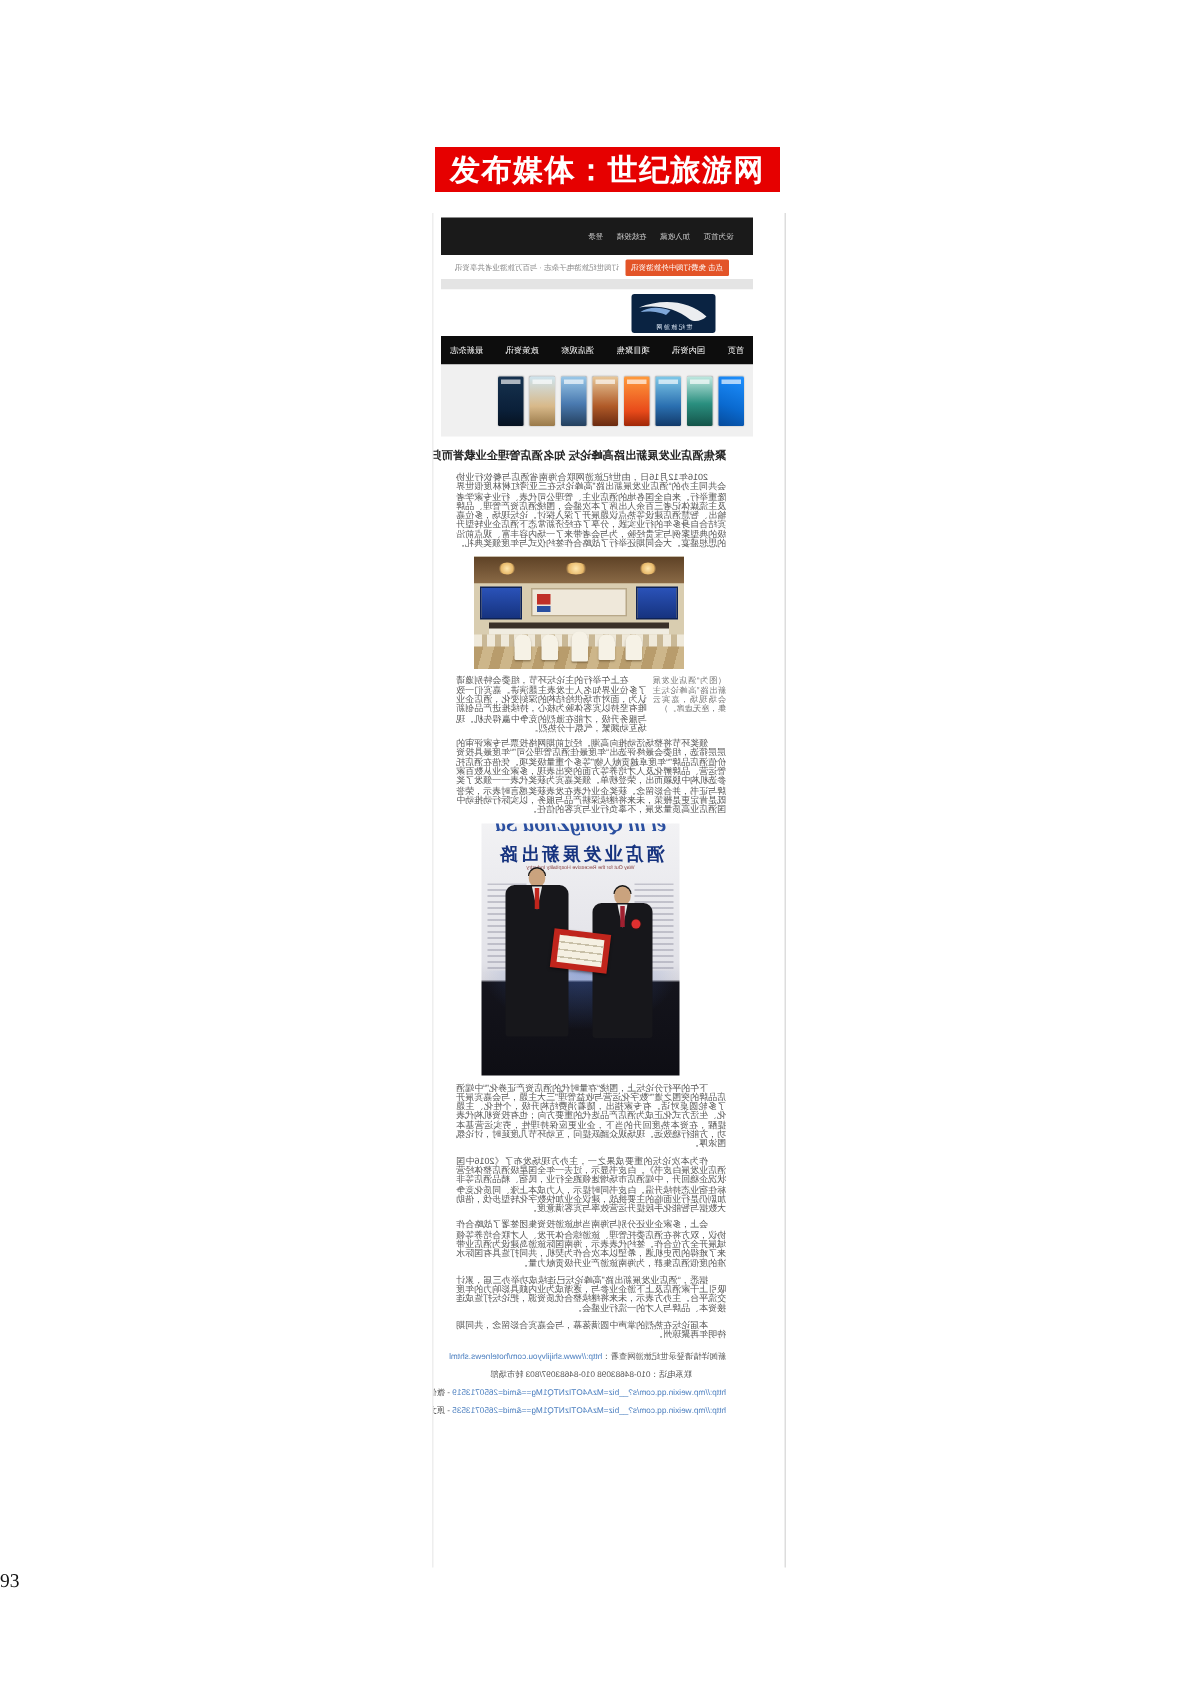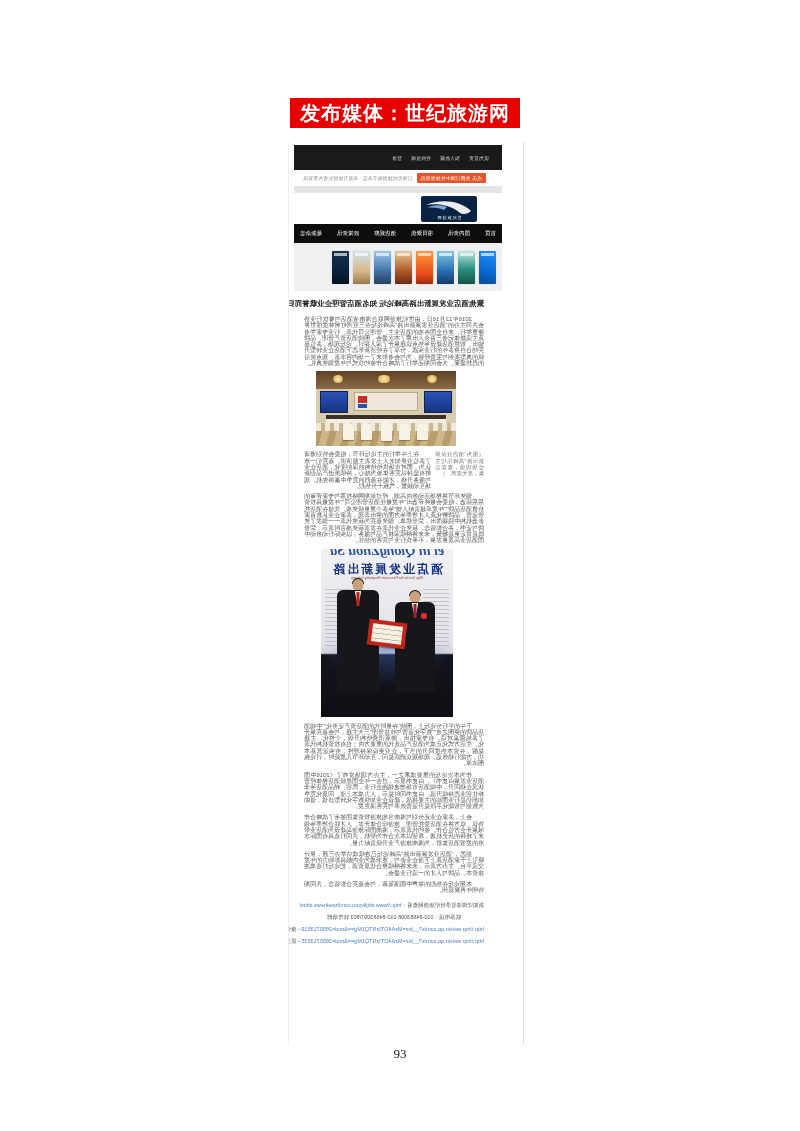--- a/index.html
+++ b/index.html
@@ -85,21 +85,21 @@
   .cert { position:absolute; left:47px; top:72px; width:38px; height:26px; background:#c0251c; transform:rotate(-7deg);
     box-shadow:0 1px 2px rgba(0,0,0,.5); }
   .cert .inner { position:absolute; left:4px; top:4px; right:4px; bottom:4px; background:#f5f0e2;
     background-image:repeating-linear-gradient(180deg,transparent 0 4px,#c8c0a8 4px 5px); }
 
   .contact { margin-top:8px; text-align:center; }
   .contact .line { font-size:5.5px; line-height:7px; margin-bottom:5px; color:#555; white-space:nowrap; }
   .contact .url { color:#4a7ebf; }
 
   
-  .pagenum { position:absolute; left:0; right:0; top:1046px; text-align:center;
+  .pagenum { position:absolute; left:0; right:0; top:1046px; text-align:left;
     font-family:"Liberation Serif", serif; font-size:13px; color:#111; }
 </style>
 </head>
 <body>
 
 <div class="page">
 
   <div class="banner">
     <span>发布媒体：世纪旅游网</span>
   </div>

